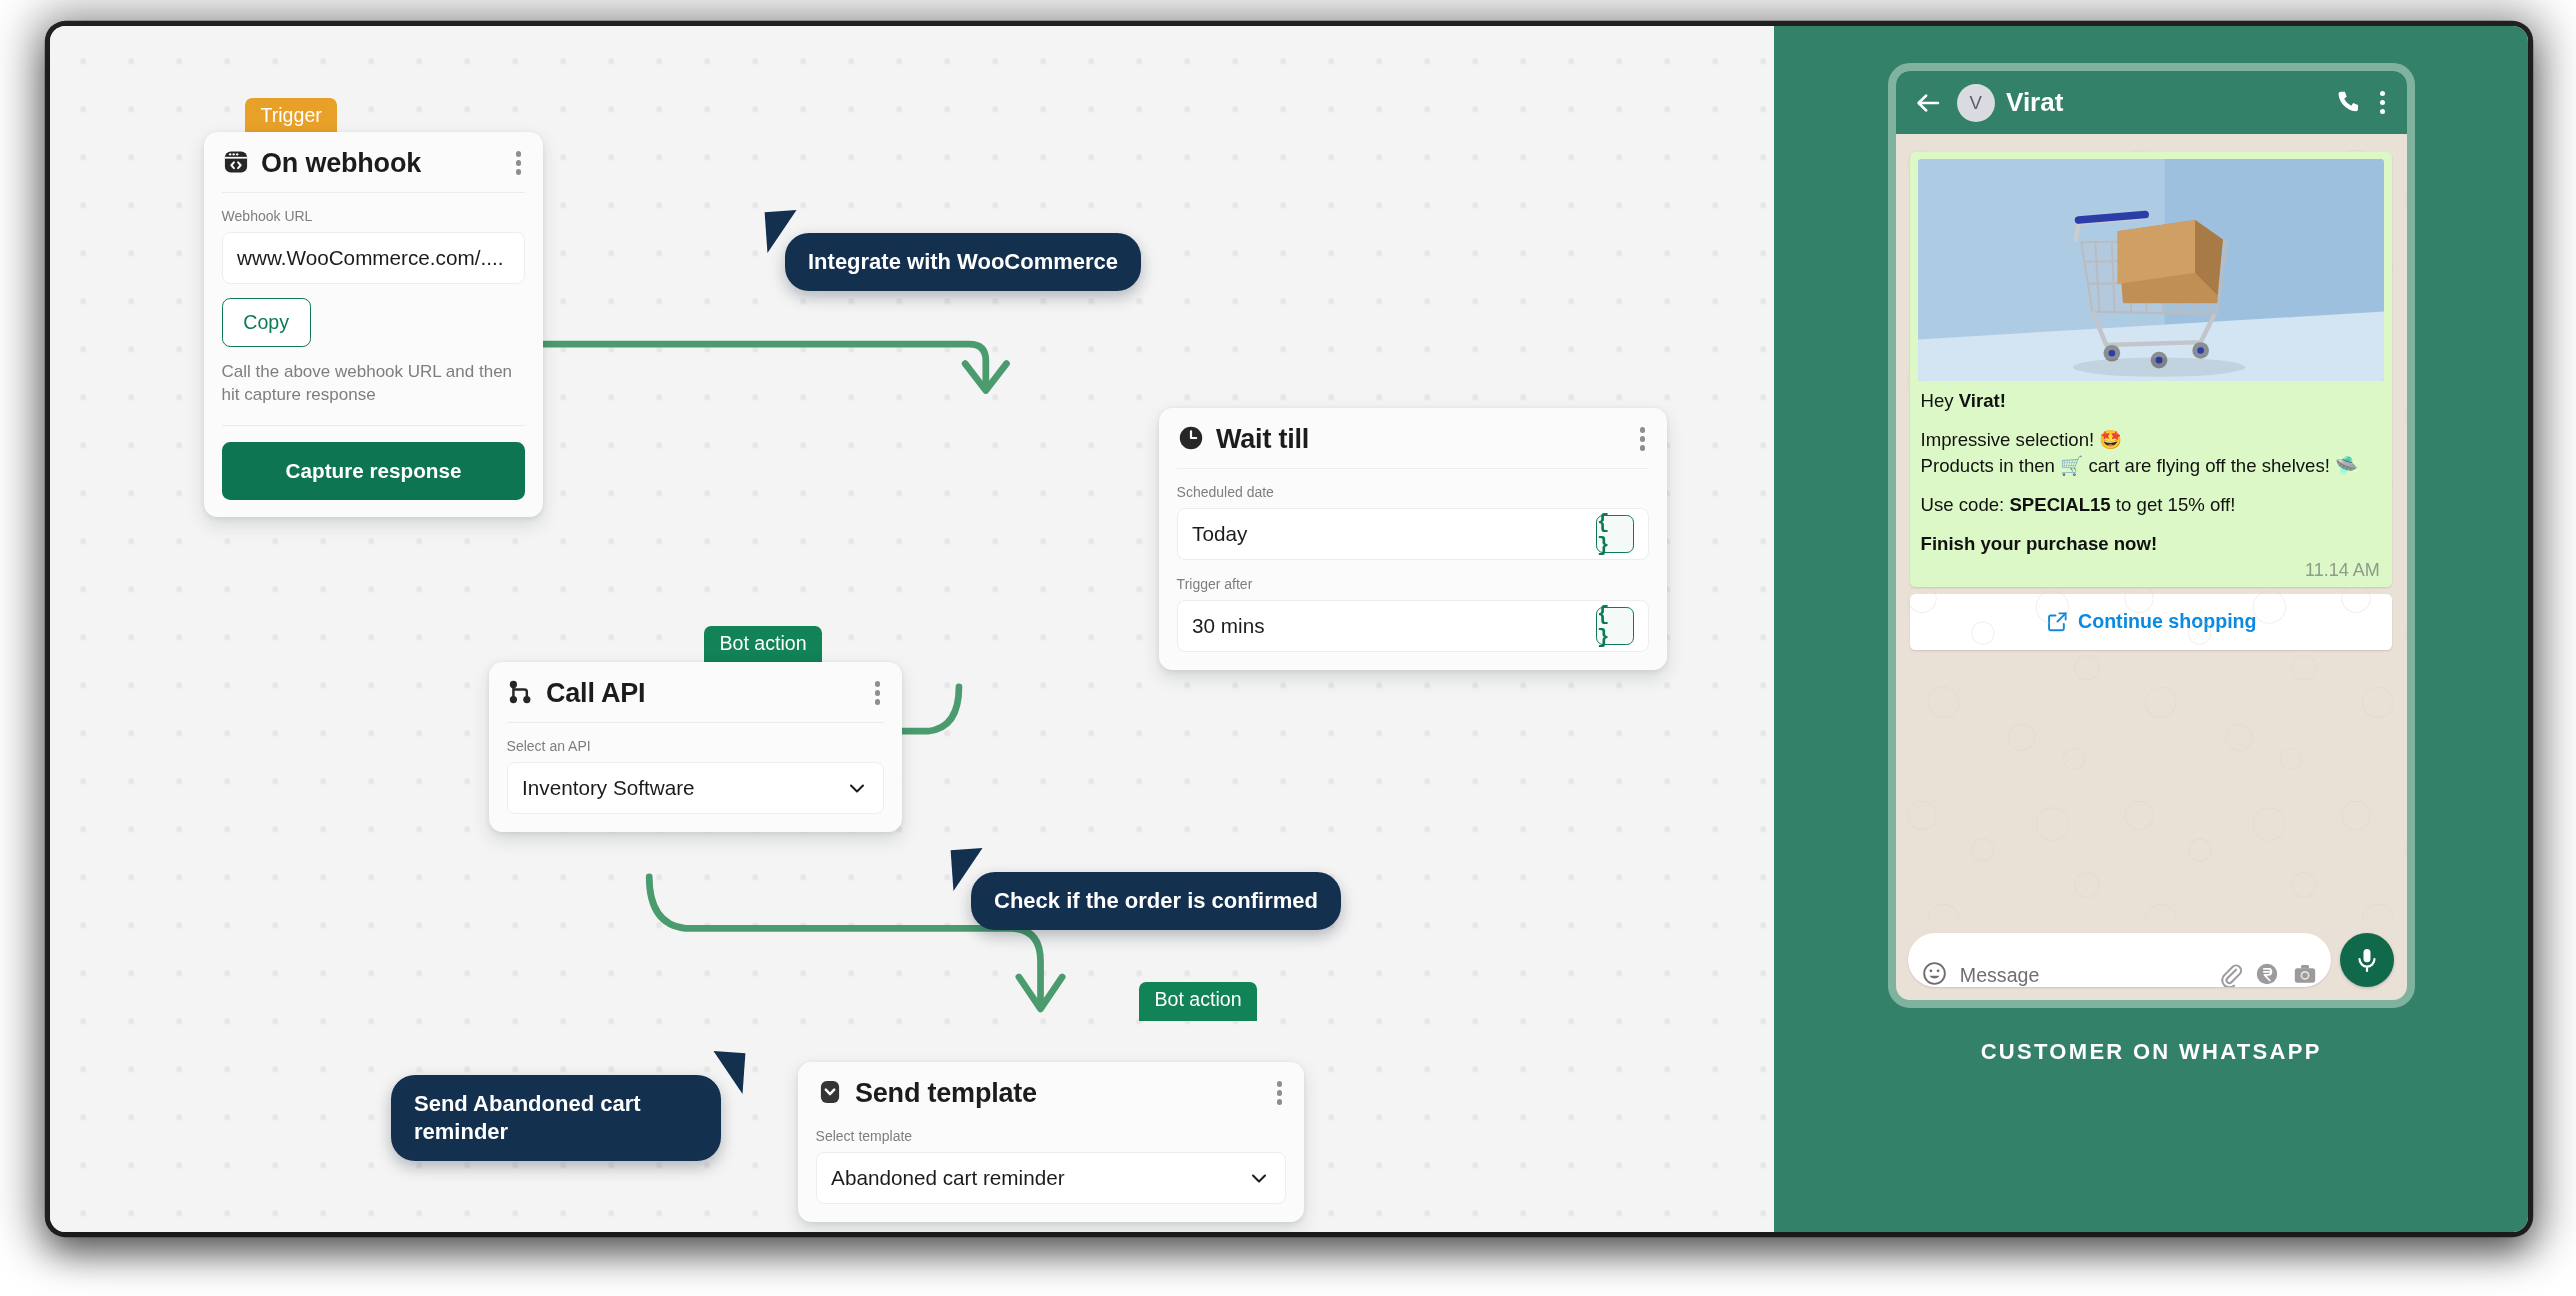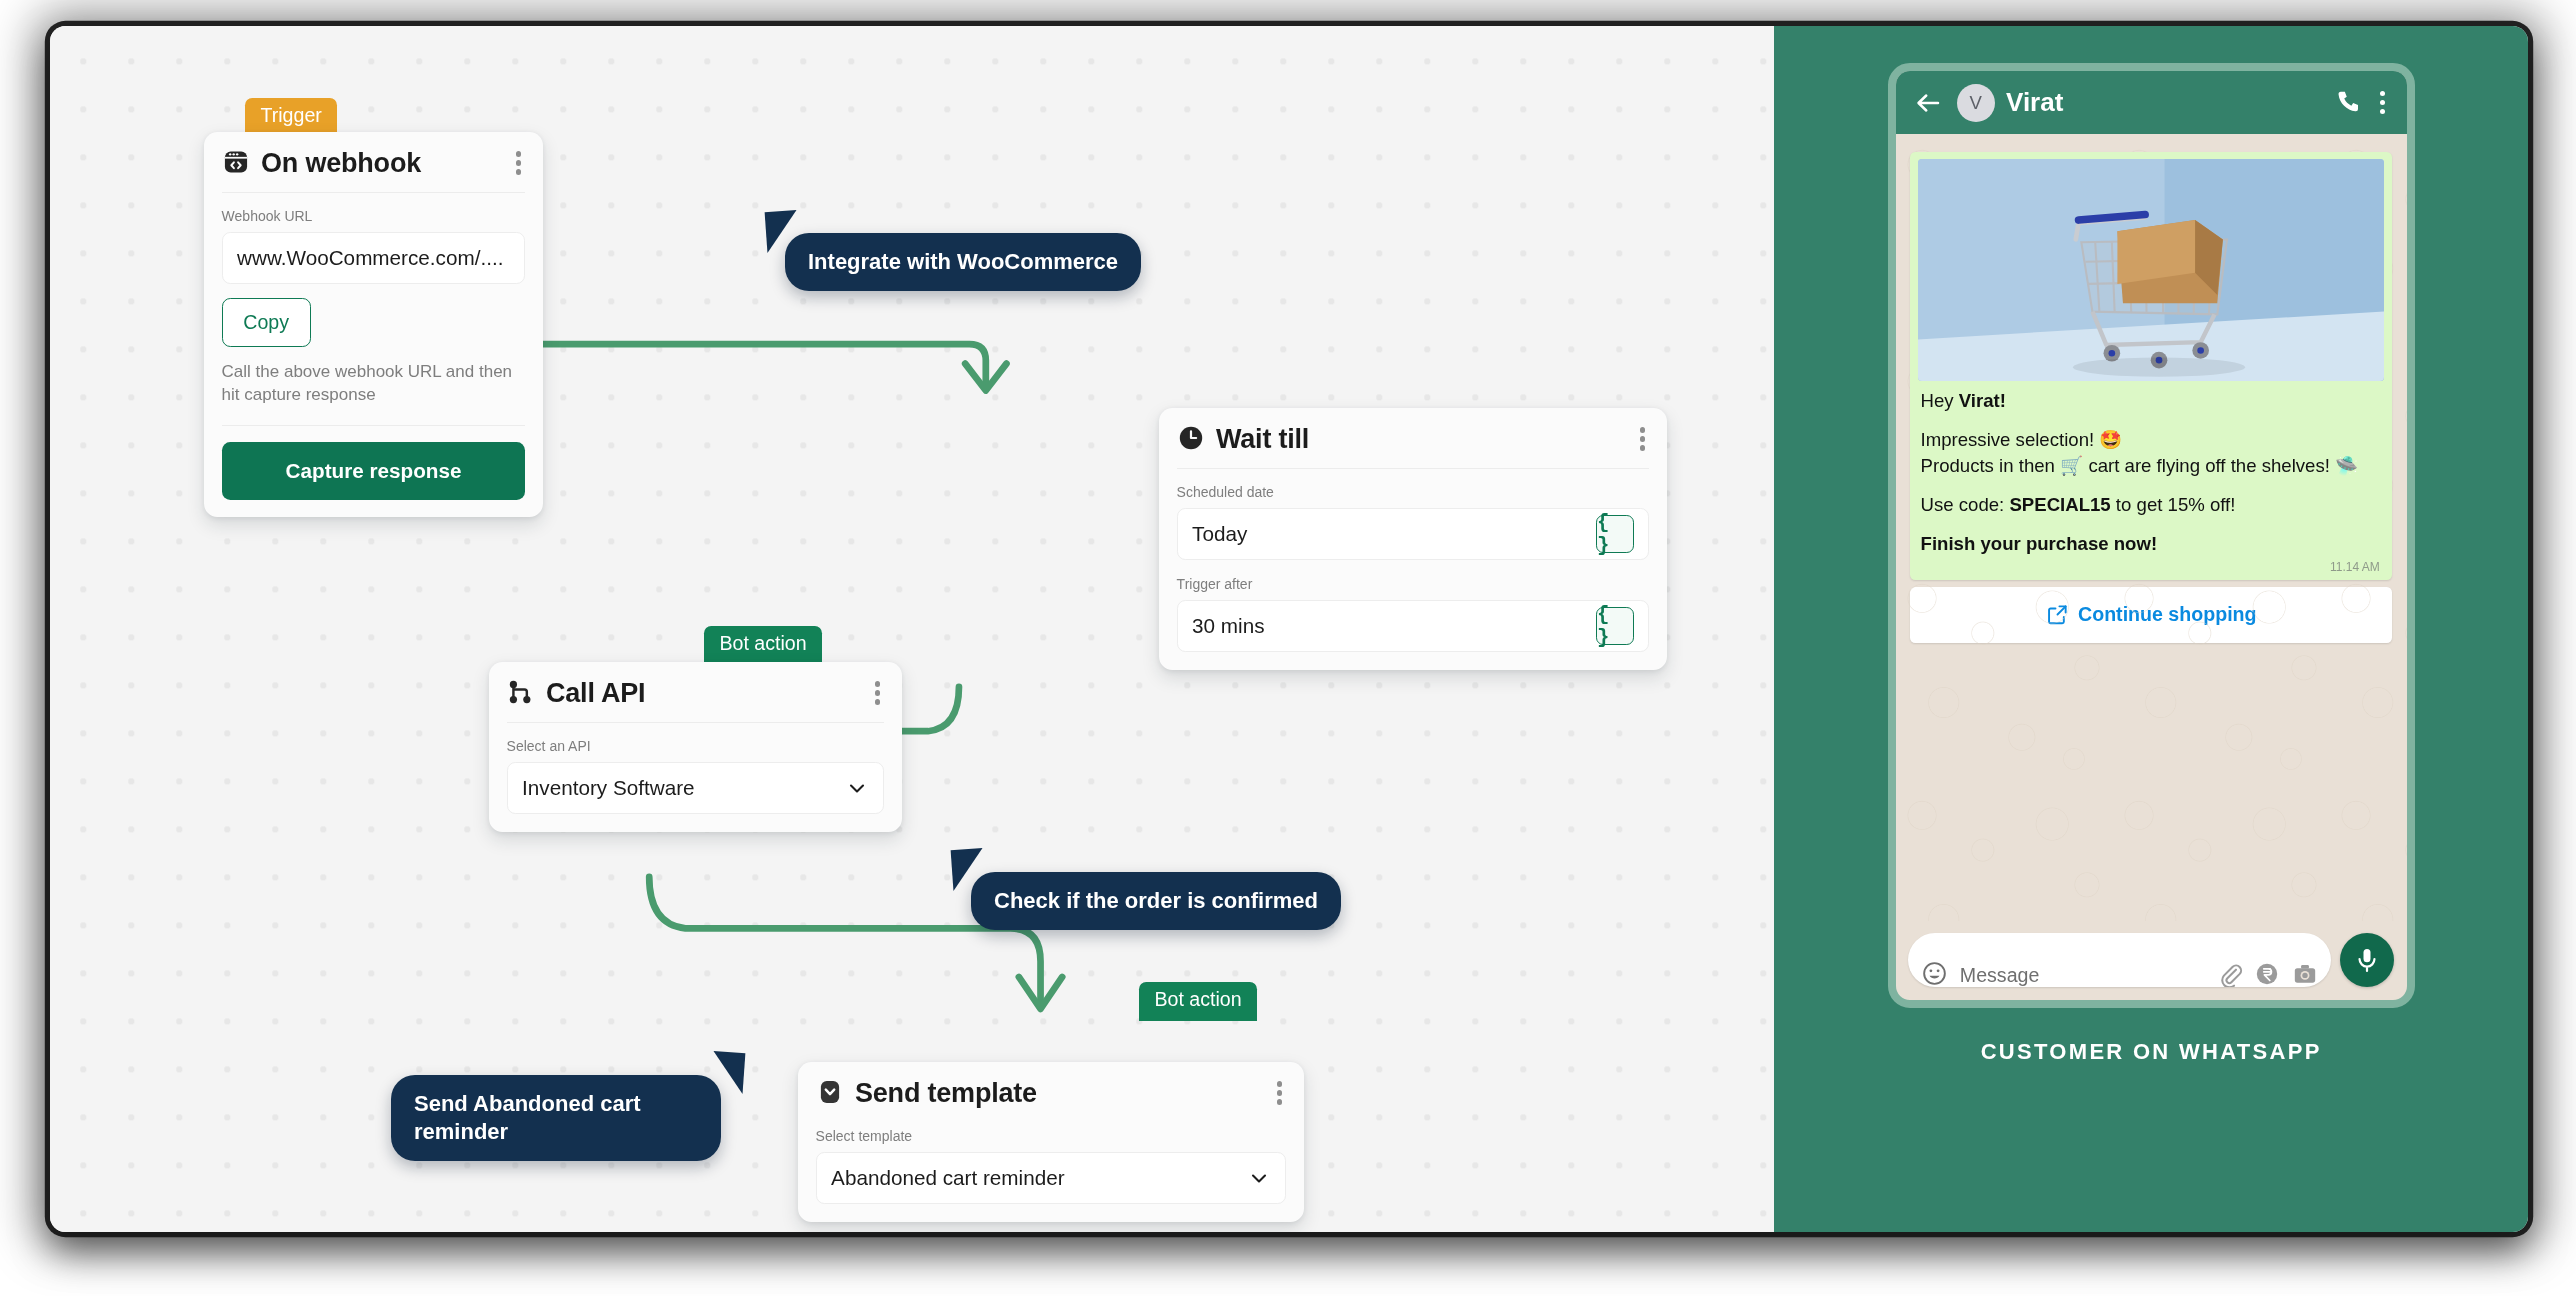--- a/index.html
+++ b/index.html
@@ -127,21 +127,21 @@
     position:relative;background:#dcf8c6;border-radius:5.2px;padding:7.2px 8.3px 5.2px 8.3px;
     box-shadow:0 1px 2.1px rgba(0,0,0,.12);
   }
   .bubble .hero{
     width:100%;height:222px;border-radius:4.1px;display:block;object-fit:cover;background:#a9c7e0;
   }
   .msg{font-size:18.6px;color:#111;line-height:1.38;margin:7.2px 2.1px 0 2.1px;}
   .msg p{margin:0 0 13.4px 0;}
   .msg p:last-of-type{margin-bottom:3.1px;}
   .msg b{font-weight:700;}
-  .time{text-align:right;font-size:12px;color:#8f9a8a;margin:2.1px 4.1px 1px 0;}
+  .time{text-align:right;font-size:18px;color:#8f9a8a;margin:2.1px 4.1px 1px 0;}
   .cta{
     margin-top:7.2px;background:#fff;border-radius:5.2px;height:56px;
     display:flex;align-items:center;justify-content:center;gap:9.3px;
     color:#0a8ae0;font-size:19.6px;font-weight:700;box-shadow:0 1px 2.1px rgba(0,0,0,.12);
     cursor:pointer;
   }
   #wa-foot{
     flex:none;padding:11.4px 12.4px 13.4px 12.4px;display:flex;align-items:center;gap:9.3px;
     background:transparent;position:relative;z-index:2;
   }

